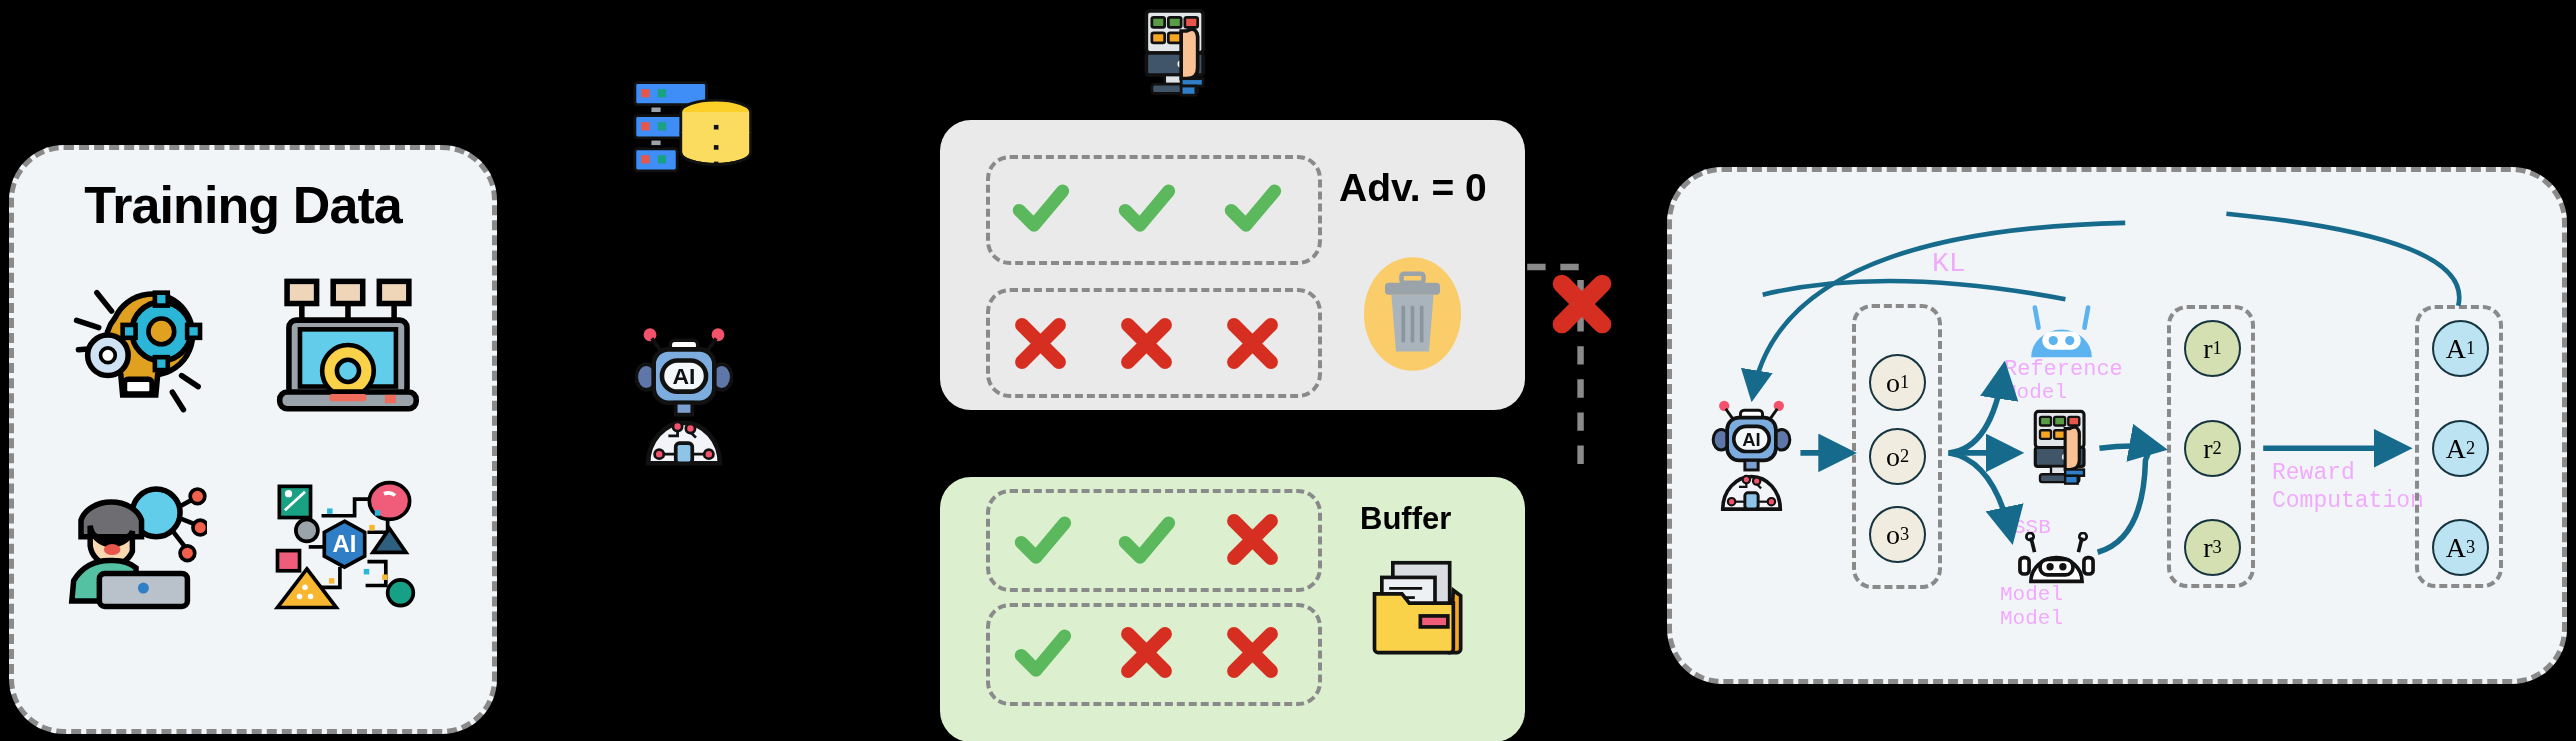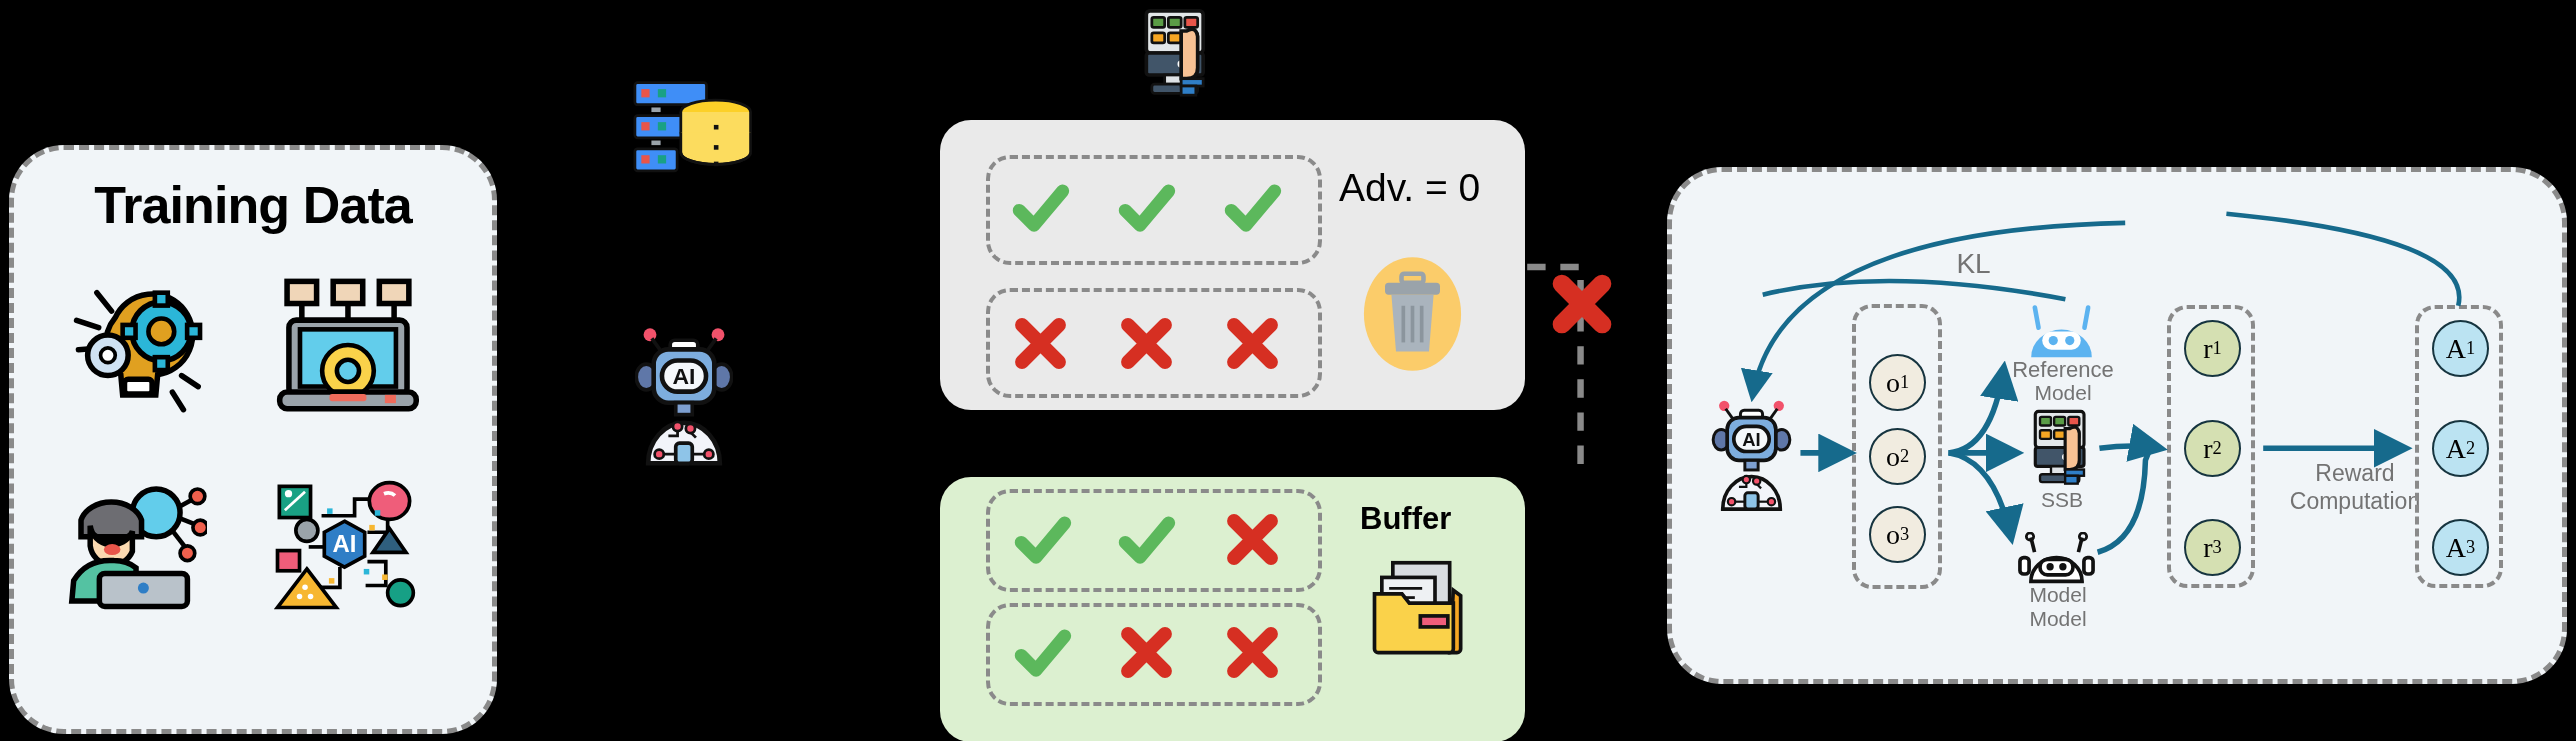--- a/index.html
+++ b/index.html
@@ -12,26 +12,26 @@
   #right-panel{left:1667px;top:167px;width:900px;height:517px;background:#f1f5f8;}
 
   .softpanel{position:absolute;border-radius:31px;box-sizing:border-box;}
   #adv-panel{left:940px;top:120px;width:585px;height:290px;background:#eaeaea;}
   #buffer-panel{left:940px;top:477px;width:585px;height:265px;background:#dcf0d0;}
 
   .dashbox{position:absolute;border:4.6px dashed #8a8a8a;border-radius:24px;box-sizing:border-box;}
 
   
   .bigtitle{position:absolute;font-weight:bold;color:#000;white-space:nowrap;}
-  #training-title{left:55px;top:175px;width:396px;text-align:center;font-size:52px;letter-spacing:-0.9px;}
-  #adv-label{left:1339px;top:166px;font-size:39px;font-weight:normal;}
+  #training-title{left:45px;top:175px;width:396px;text-align:center;font-size:52px;letter-spacing:-0.9px;}
+  #adv-label{left:1339px;top:166px;font-size:39px;font-weight:bold;}
   #buffer-label{left:1360px;top:501px;font-size:31px;font-weight:bold;}
 
   
-  .serif{position:absolute;font-family:Liberation Sans, sans-serif;color:#737373;text-align:center;}
+  .serif{position:absolute;font-family:Liberation Mono, monospace;color:#f0abfc;}
 
   
   .mark{position:absolute;width:61px;height:61px;}
   .mark svg{width:100%;height:100%;display:block;}
 
   
   .node{position:absolute;border-radius:50%;border:2.8px solid #16343f;
         display:flex;align-items:center;justify-content:center;
         font-family:"Liberation Serif",serif;font-size:28px;color:#000;}
   .node .sub{font-size:18.4px;vertical-align:sub;}
@@ -436,21 +436,21 @@
     <rect x="32" y="28" width="14" height="11" rx="2" fill="#f5a623"></rect>
     <rect x="50" y="28" width="14" height="11" rx="2" fill="#5a9c46"></rect>
   </g>
   <rect x="28" y="74" width="22" height="10" fill="#dfe3e6" stroke="#111" stroke-width="3"></rect>
   <rect x="14" y="84" width="50" height="10" rx="3" fill="#415569" stroke="#111" stroke-width="3"></rect>
   <path d="M52 26 q10 -6 12 6 v34 q0 12 -12 12 h-6 v-52z" fill="#f8c294" stroke="#111" stroke-width="4"></path>
   <rect x="46" y="78" width="24" height="8" fill="#2f7ec6" stroke="#111" stroke-width="3"></rect>
   <rect x="46" y="86" width="16" height="10" fill="#2f7ec6" stroke="#111" stroke-width="3"></rect>
 </svg>
 </div>
-<div class="serif" style="left:2013px;top:488px;width:98px;font-size:21px;">SSB</div>
+<div class="serif" style="left:2013px;top:516px;width:98px;font-size:21px;">SSB</div>
 
 <div class="icon" style="left:2018px;top:532px;width:77px;height:53px;">
 <svg viewBox="0 0 84 58">
   <g stroke="#111" stroke-width="4" fill="none">
         <line x1="14" y1="6" x2="18" y2="22"></line>
      <line x1="70" y1="6" x2="66" y2="22"></line>
       </g>
   <circle cx="13" cy="5" r="4" fill="none" stroke="#111" stroke-width="3"></circle>
   <circle cx="71" cy="5" r="4" fill="none" stroke="#111" stroke-width="3"></circle>
   <rect x="2" y="28" width="10" height="18" rx="4" fill="#fff" stroke="#111" stroke-width="4"></rect>

